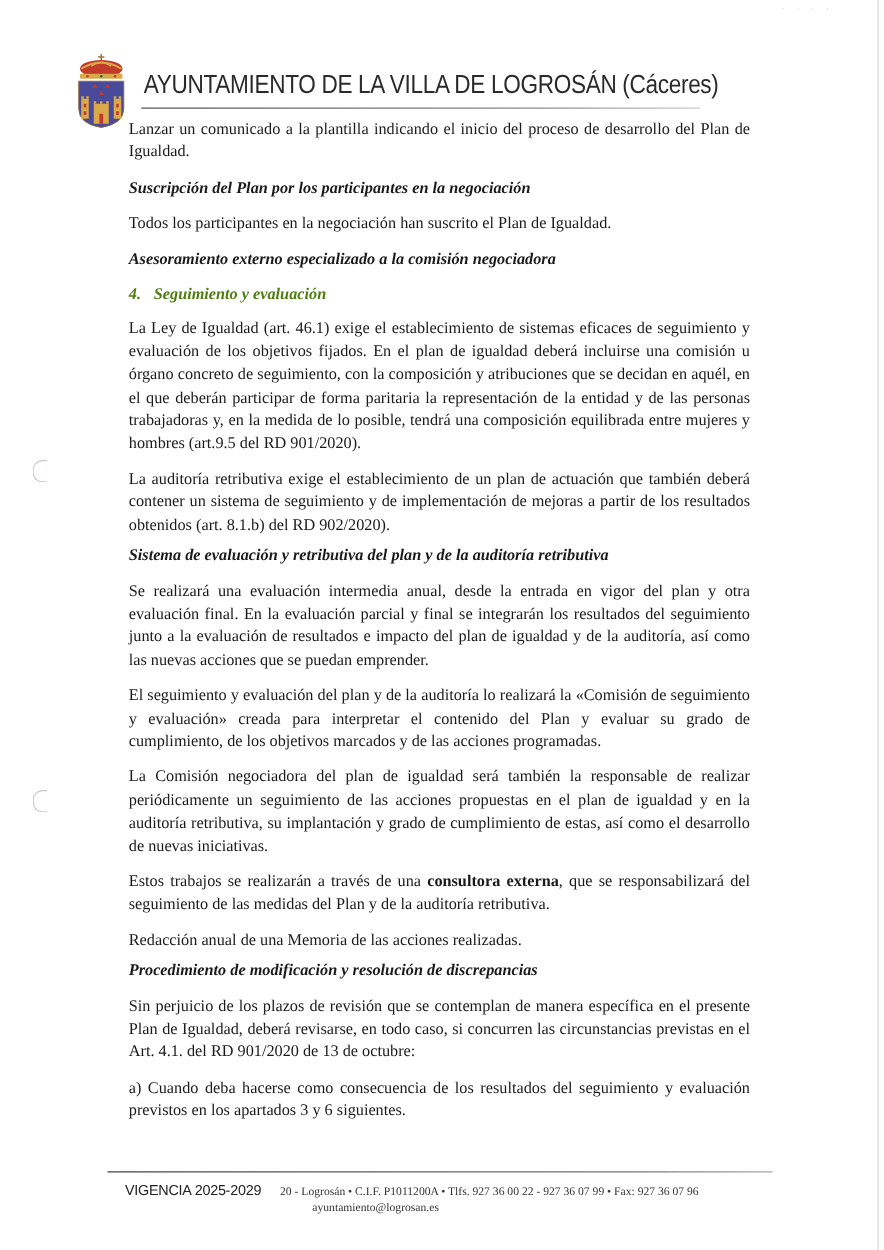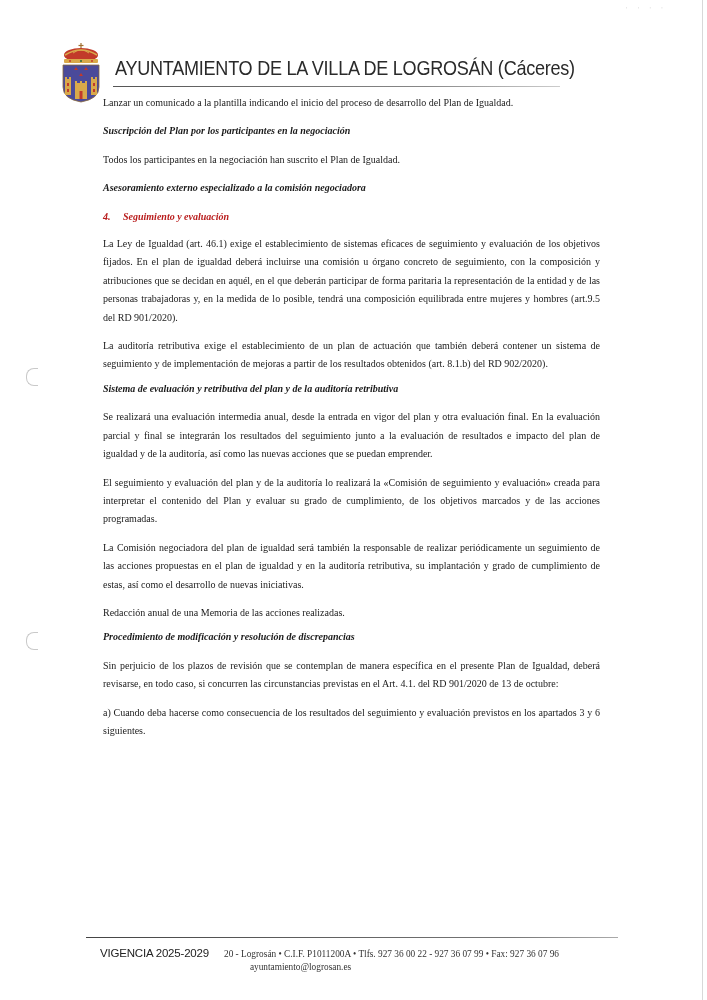--- a/index.html
+++ b/index.html
@@ -17,25 +17,25 @@
 
   .crest { position: absolute; left: 60px; top: 43px; width: 42px; height: 60px; }
   .header-title {
     position: absolute; left: 115px; top: 56px;
     font-family: "Liberation Sans Narrow", "Liberation Sans", sans-serif;
     font-size: 21px; color: #2a2a2a; letter-spacing: -0.3px;
     transform: scaleX(0.86); transform-origin: left center; white-space: nowrap;
   }
   .header-rule { position: absolute; left: 113px; top: 86px; width: 447px; height: 1px; background: linear-gradient(90deg, #555 0%, #888 70%, #ccc 100%); }
 
-  .content { position: absolute; left: 103px; top: 94px; width: 497px; font-size: 10px; line-height: 18.4px; }
+  .content { position: absolute; left: 103px; top: 94px; width: 497px; font-size: 13px; line-height: 18.4px; }
   .content p { margin: 0 0 10px 0; text-align: justify; }
   .content p.first { text-indent: 0; }
   .content .sub { font-weight: bold; font-style: italic; margin-bottom: 10px; }
-  .content .sec-heading { font-weight: bold; font-style: italic; color: #b91c1c; margin-bottom: 9px; }
+  .content .sec-heading { font-weight: bold; font-style: italic; color: #4d7c0f; margin-bottom: 9px; }
   .content .sec-heading .num { display: inline-block; width: 20px; }
   .tight { margin-bottom: 6px !important; }
 
   .footer-rule { position: absolute; left: 86px; top: 937px; width: 532px; height: 1px; background: linear-gradient(90deg, #444, #777 80%, #aaa); }
   .footer-line1 { position: absolute; left: 100px; top: 949px; width: 520px; font-size: 9.3px; color: #333; white-space: nowrap; }
   .footer-address { position: absolute; left: 124px; top: 0; }
   .footer-stamp { position: absolute; left: 0; top: -2px; font-family: "Liberation Sans", sans-serif; font-size: 11.5px; color: #222; letter-spacing: -0.2px; }
   .footer-email { position: absolute; left: 0; top: 962px; width: 559px; text-align: center; font-size: 9.3px; color: #333; padding-left: 0; }
   .footer-email span { position: relative; left: 21px; }
 </style>
@@ -95,20 +95,21 @@
     <div class="sub">Suscripción del Plan por los participantes en la negociación</div>
     <p>Todos los participantes en la negociación han suscrito el Plan de Igualdad.</p>
     <div class="sub">Asesoramiento externo especializado a la comisión negociadora</div>
     <div class="sec-heading"><span class="num">4.</span><span>Seguimiento y evaluación</span></div>
     <p>La Ley de Igualdad (art. 46.1) exige el establecimiento de sistemas eficaces de seguimiento y evaluación de los objetivos fijados. En el plan de igualdad deberá incluirse una comisión u órgano concreto de seguimiento, con la composición y atribuciones que se decidan en aquél, en el que deberán participar de forma paritaria la representación de la entidad y de las personas trabajadoras y, en la medida de lo posible, tendrá una composición equilibrada entre mujeres y hombres (art.9.5 del RD 901/2020).</p>
     <p class="tight">La auditoría retributiva exige el establecimiento de un plan de actuación que también deberá contener un sistema de seguimiento y de implementación de mejoras a partir de los resultados obtenidos (art. 8.1.b) del RD 902/2020).</p>
     <div class="sub">Sistema de evaluación y retributiva del plan y de la auditoría retributiva</div>
     <p>Se realizará una evaluación intermedia anual, desde la entrada en vigor del plan y otra evaluación final. En la evaluación parcial y final se integrarán los resultados del seguimiento junto a la evaluación de resultados e impacto del plan de igualdad y de la auditoría, así como las nuevas acciones que se puedan emprender.</p>
     <p>El seguimiento y evaluación del plan y de la auditoría lo realizará la «Comisión de seguimiento y evaluación» creada para interpretar el contenido del Plan y evaluar su grado de cumplimiento, de los objetivos marcados y de las acciones programadas.</p>
     <p>La Comisión negociadora del plan de igualdad será también la responsable de realizar periódicamente un seguimiento de las acciones propuestas en el plan de igualdad y en la auditoría retributiva, su implantación y grado de cumplimiento de estas, así como el desarrollo de nuevas iniciativas.</p>
+    <p><span>Estos trabajos se realizarán a través de una </span><b>consultora externa</b><span>, que se responsabilizará del seguimiento de las medidas del Plan y de la auditoría retributiva.</span></p>
     <p class="tight">Redacción anual de una Memoria de las acciones realizadas.</p>
     <div class="sub">Procedimiento de modificación y resolución de discrepancias</div>
     <p>Sin perjuicio de los plazos de revisión que se contemplan de manera específica en el presente Plan de Igualdad, deberá revisarse, en todo caso, si concurren las circunstancias previstas en el Art. 4.1. del RD 901/2020 de 13 de octubre:</p>
     <p>a) Cuando deba hacerse como consecuencia de los resultados del seguimiento y evaluación previstos en los apartados 3 y 6 siguientes.</p>
   </div>
 
   <div class="footer-rule"></div>
   <div class="footer-line1">
     <span class="footer-address">20 - Logrosán  •  C.I.F. P1011200A  •  Tlfs. 927 36 00 22  -  927 36 07 99  •  Fax: 927 36 07 96</span>
     <span class="footer-stamp">VIGENCIA 2025-2029</span>

